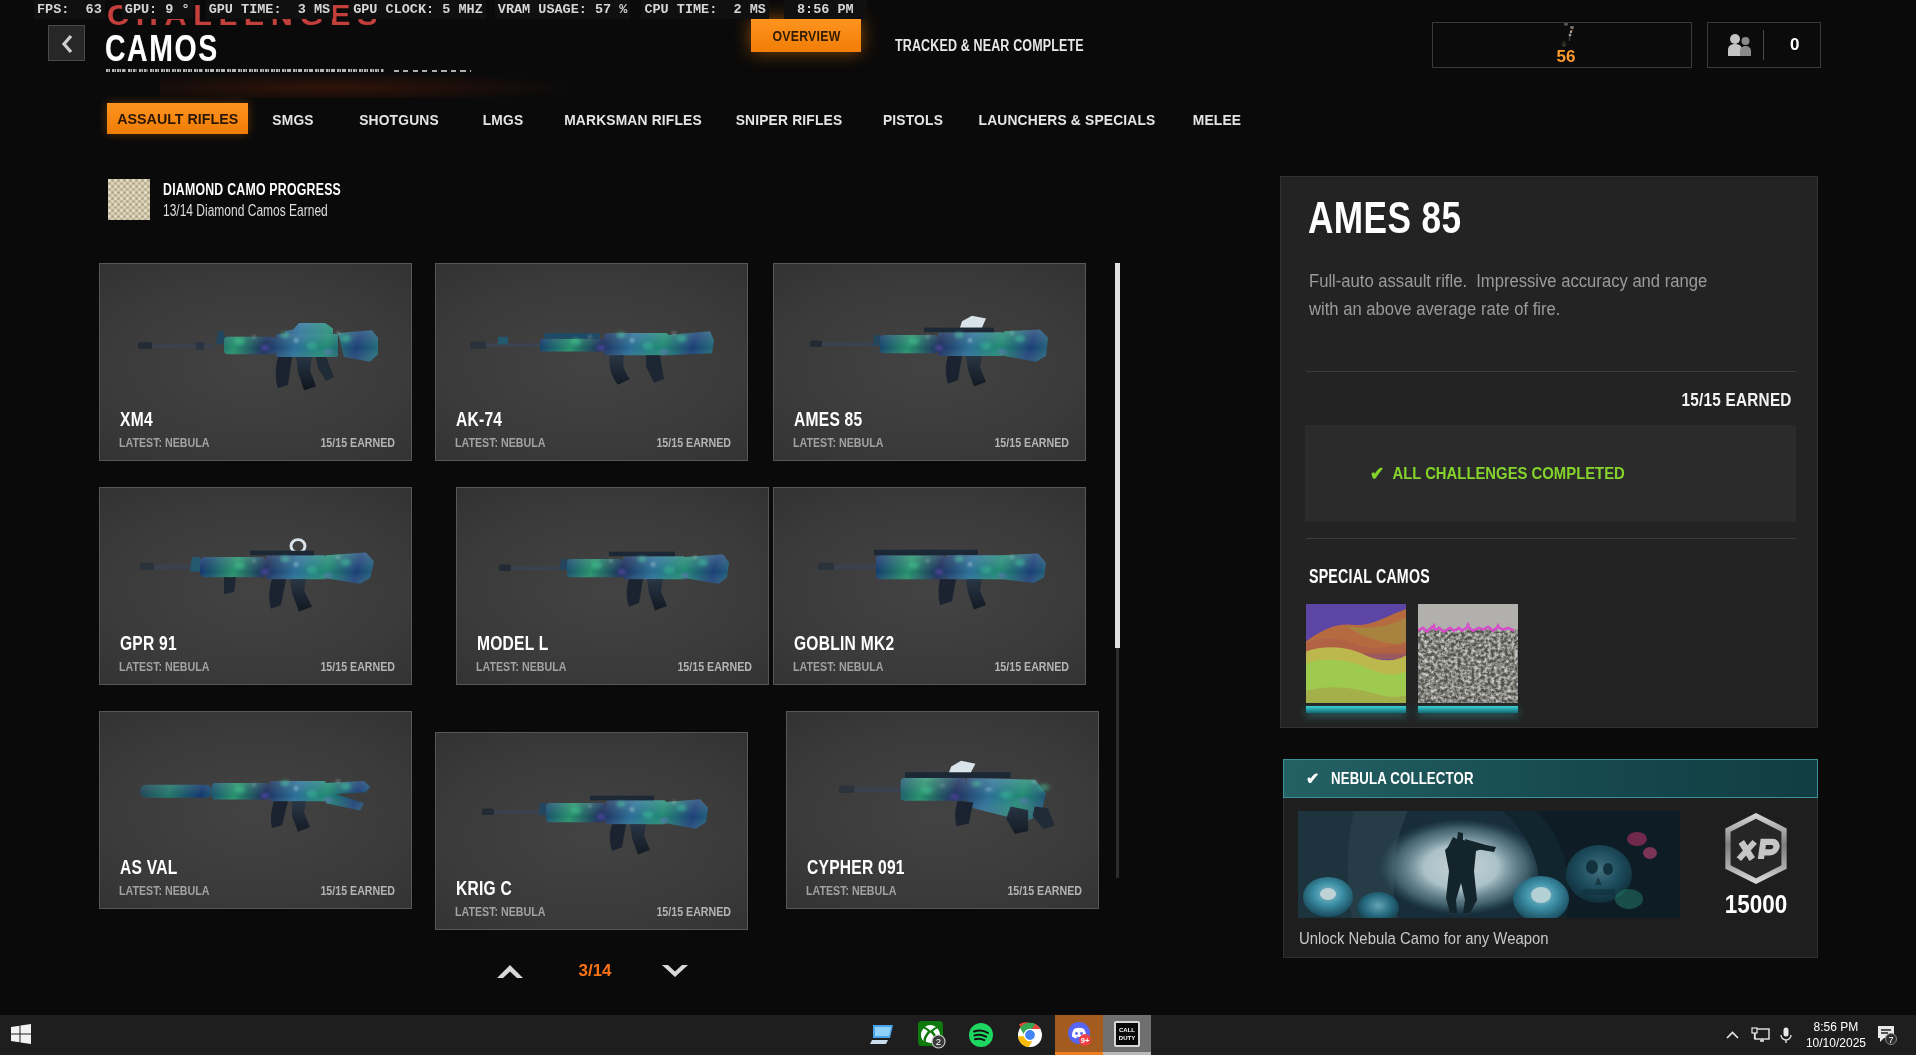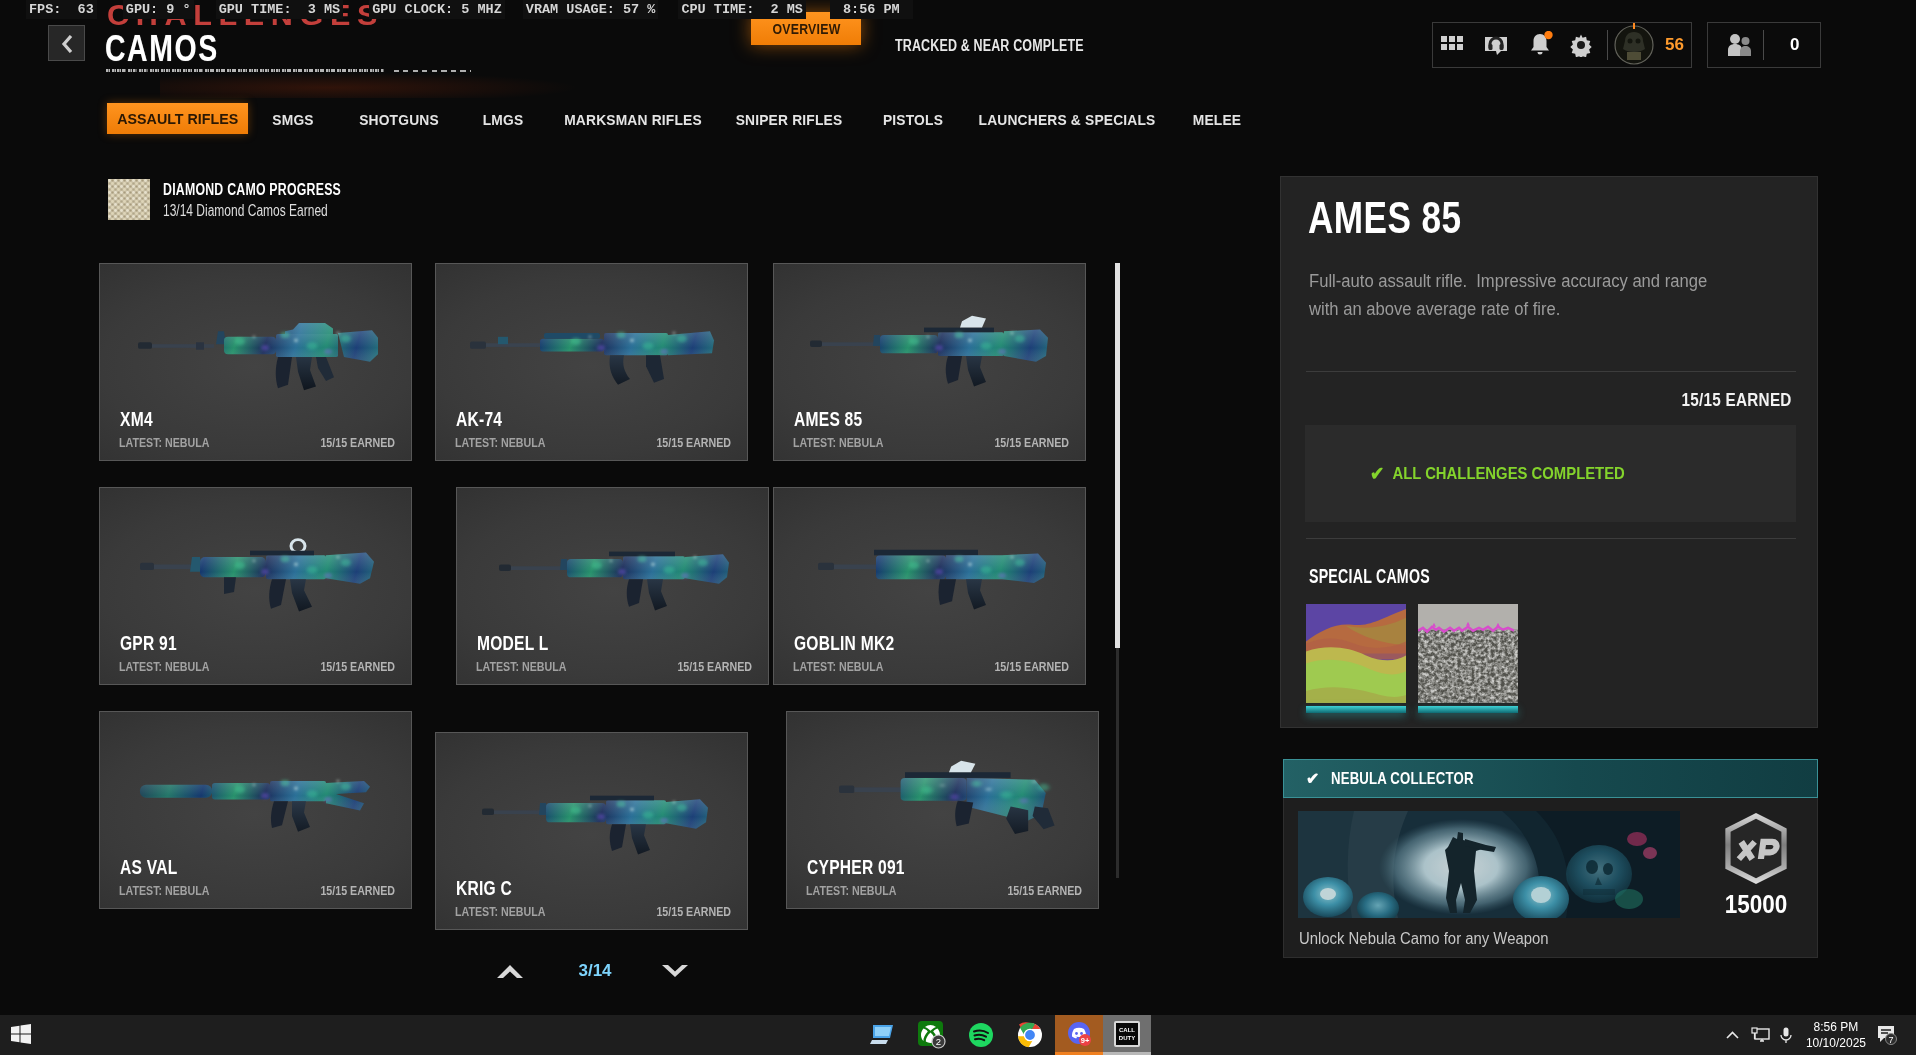--- a/index.html
+++ b/index.html
@@ -2,51 +2,51 @@
 <html><head>
 <meta charset="utf-8">
 <style>
   * { margin:0; padding:0; box-sizing:border-box; }
   html,body { width:1916px; height:1055px; overflow:hidden; background:#0a0a0a;
     font-family:"Liberation Sans", sans-serif; -webkit-font-smoothing:antialiased; }
   .abs { position:absolute; }
   body { position:relative; }
 
   
-  #fpsbar { left:0; top:0; height:19px; display:flex; gap:18px; z-index:30; padding-left:26px; }
+  #fpsbar { left:0; top:0; height:19px; display:flex; gap:9px; z-index:30; padding-left:34px; }
   #fpsbar .seg { background:#101010; color:#d6d6d6; font-family:"Liberation Mono", monospace;
     font-weight:bold; font-size:13.5px; line-height:19px; padding:0 3px; white-space:pre; }
 
   
   #challenges { left:107px; top:-2px; color:#c33f3b; font-size:30px; font-weight:bold;
     transform:scaleX(1.02); transform-origin:left; letter-spacing:6.5px; z-index:5; }
   #backbtn { left:48px; top:25px; width:37px; height:36px; background:#272727;
     border:1px solid #4a4a4a; color:#cfcfcf; font-size:20px; font-weight:bold;
     text-align:center; line-height:34px; }
   #camos { left:105px; top:28px; color:#fff; font-size:36px; font-weight:bold;
     transform:scaleX(0.79); transform-origin:left; letter-spacing:2px;
     text-shadow:0 0 1px rgba(255,255,255,0.4); z-index:6;}
   #camosline { left:106px; top:69px; width:278px; height:2.5px; z-index:6; opacity:0.8;
     background:repeating-linear-gradient(90deg,#e0e0e0 0 2px,#777 2px 3px,#e0e0e0 3px 4px,transparent 4px 5.5px);}
   #camosline2 { left:394px; top:70px; width:77px; height:1.5px; z-index:6; opacity:0.8;
     background:repeating-linear-gradient(90deg,#d8d8d8 0 5px,transparent 5px 9.5px);}
   #hdrglow { left:160px; top:72px; width:420px; height:26px;
     background:radial-gradient(ellipse at 40% 60%, rgba(185,52,8,0.22), rgba(0,0,0,0) 70%); }
 
-  #overviewbtn { left:751px; top:12px; width:110px; height:33px;
+  #overviewbtn { left:751px; top:19px; width:110px; height:33px;
     background:linear-gradient(#ff941f,#f07d06); color:#301b05; font-weight:bold;
     font-size:15px; text-align:center; line-height:33px; letter-spacing:0.3px;
     box-shadow:0 0 18px rgba(240,125,10,0.55); }
   #tracked { left:895px; top:37px; color:#e8e8e8; font-weight:bold; font-size:16px;
     letter-spacing:0.2px; transform:scaleX(0.78); transform-origin:left;}
 
   
   .tr-box { top:22px; height:46px; border:1px solid #3a3a3a; background:rgba(12,12,12,0.4);
     display:flex; align-items:center; }
-  #trbox1 { left:1432px; width:260px; }
+  #trbox1 { left:1432px; width:260px;flex-direction:column; }
   #trbox2 { left:1707px; width:114px; }
   .vdiv { width:1px; height:30px; background:#4a4a4a; }
   .orange { color:#ff9b2d; }
 
   
   .tab { position:absolute; top:110.5px; color:#e4e4e4; font-weight:bold; font-size:15px;
     letter-spacing:0.2px; white-space:nowrap; transform:translateX(-50%) scaleX(0.92); z-index:5;}
   #tab-active { position:absolute; left:107px; top:103px; width:141px; height:31px;
     background:linear-gradient(#ff941f,#ef7c06); color:#2a1804; font-weight:bold; font-size:15.5px;
     text-align:center; line-height:31px; box-shadow:0 0 10px rgba(240,125,10,0.35); z-index:5;}
@@ -67,21 +67,21 @@
     font-weight:bold; letter-spacing:0; transform:scaleX(0.82); transform-origin:left;}
   .card .wearned { position:absolute; right:16px; bottom:10px; color:#b4b4b4; font-size:13px;
     font-weight:bold; letter-spacing:0; transform:scaleX(0.82); transform-origin:right;}
   .card svg.wpn { position:absolute; left:0; top:0; }
 
   
   #sb-thumb { left:1115px; top:263px; width:5px; height:385px; background:#e2e2e2; }
   #sb-track { left:1116px; top:648px; width:3px; height:230px; background:#2c2c2c; }
 
   
-  #pg-num { left:570px; top:961px; width:50px; text-align:center; color:#7dd3fc; font-size:17px; font-weight:bold;}
+  #pg-num { left:570px; top:961px; width:50px; text-align:center; color:#f97316; font-size:17px; font-weight:bold;}
 
   
   #rpanel { left:1280px; top:176px; width:538px; height:552px; background:#232323;
     border:1px solid #323232; }
   #rp-title { left:27px; top:16px; color:#fff; font-size:44px; font-weight:bold;
     transform:scaleX(0.8); transform-origin:left; letter-spacing:0.5px; position:absolute;}
   .rp-desc { position:absolute; left:28px; color:#9b9b9b; font-size:17.5px;
     transform:scaleX(0.95); transform-origin:left; }
   .rp-div { position:absolute; left:25px; width:490px; border-top:1px solid #3c3c3c; }
   #rp-earned { position:absolute; right:25px; top:213px; color:#f2f2f2; font-weight:bold;

